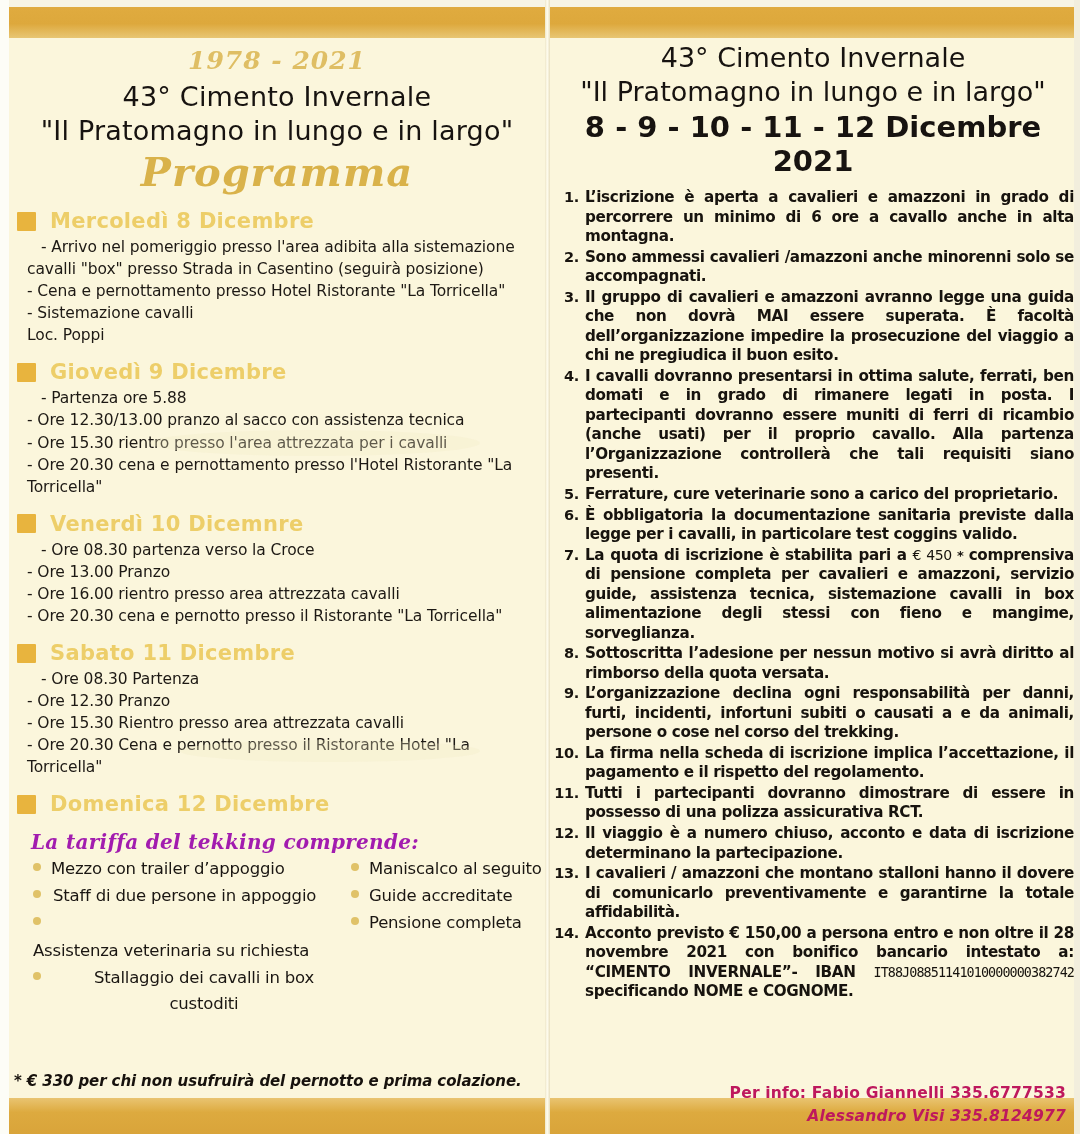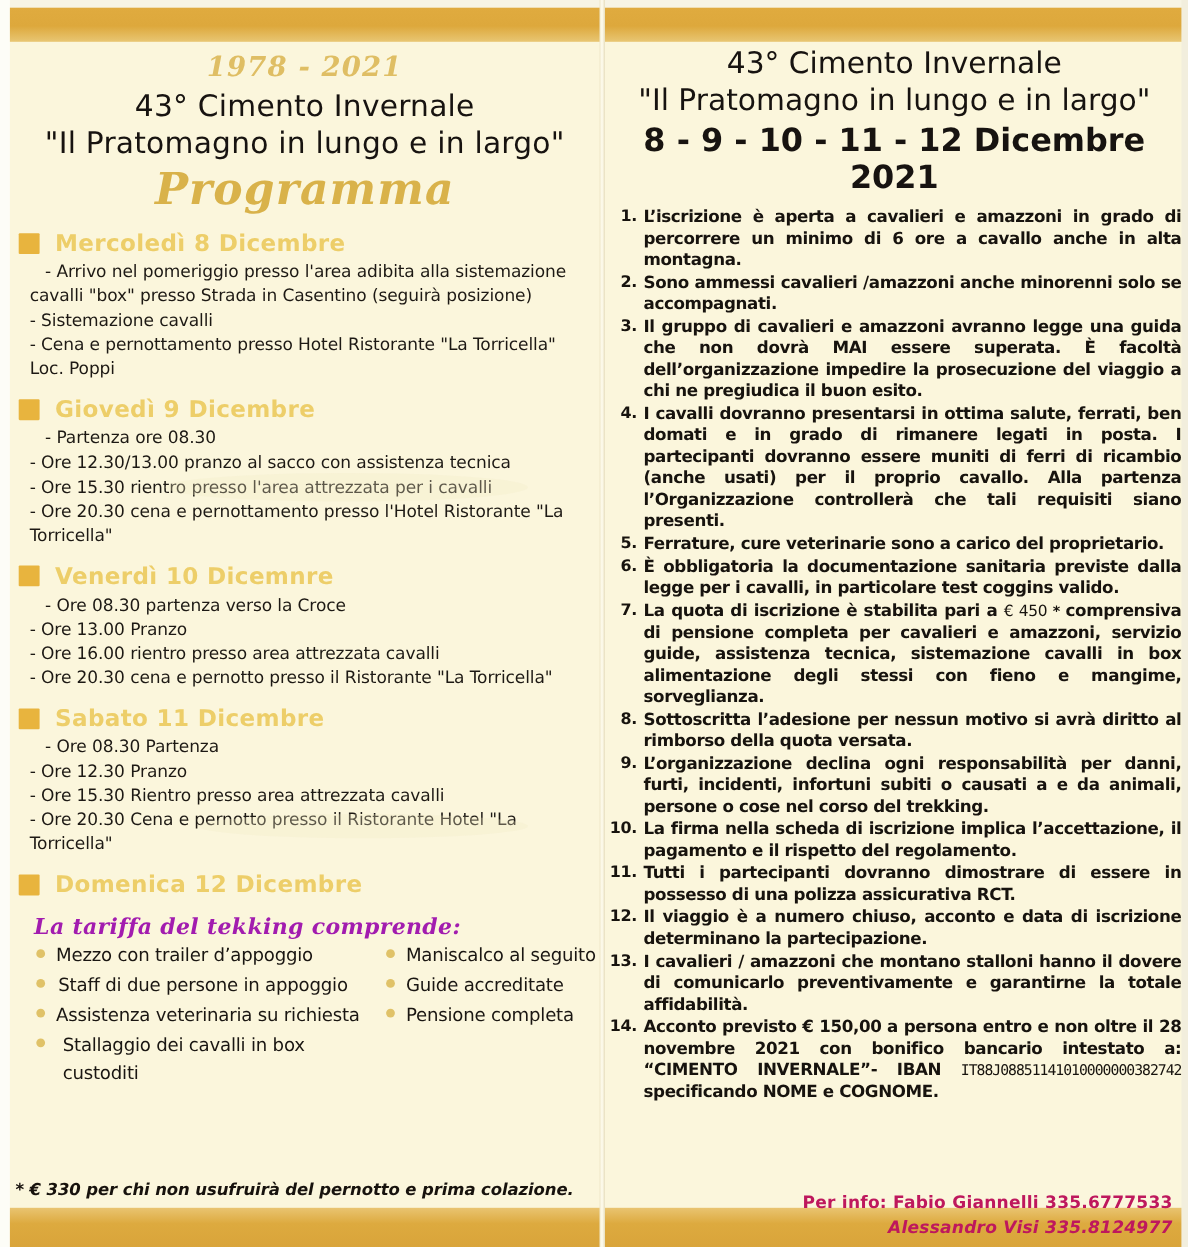--- a/index.html
+++ b/index.html
@@ -73,21 +73,21 @@
   .day-line.ind{text-indent:14px;}
 
   .tariffa{
     font-family:"DejaVu Serif", serif;
     font-style:italic;font-weight:700;
     font-size:20px;color:#a21caf;
     margin:6px 0 2px 22px;letter-spacing:.3px;
   }
   .incl{margin:0 0 2px 24px;}
   .incl-row{display:flex;align-items:baseline;}
-  .incl-item{display:flex;align-items:baseline;gap:10px;}
+  .incl-item{display:flex;align-items:baseline;gap:10px;text-align:center;}
   .dot{width:8px;height:8px;border-radius:50%;background:#e0c268;flex:0 0 auto;position:relative;top:-3px;}
   .incl-txt{
     font-family:"DejaVu Sans", sans-serif;
     font-size:16.5px;color:#1a1612;line-height:1.62;letter-spacing:-.2px;
   }
   .footnote{
     position:absolute;left:14px;bottom:44px;width:520px;z-index:7;
     font-family:"DejaVu Sans", sans-serif;
     font-weight:700;font-style:italic;font-size:15px;color:#17120d;
     letter-spacing:-.1px;
@@ -159,30 +159,30 @@
   <div class="script-gold programma">Programma</div>
 
   <div id="days-container">
       <div class="day-block">
         <div class="day">
           <span class="day-sq"></span>
           <span class="day-label">Mercoledì 8 Dicembre</span>
         </div>
         <div class="day-line ind">- Arrivo nel pomeriggio presso l'area adibita alla sistemazione</div>
         <div class="day-line">cavalli "box" presso Strada in Casentino (seguirà posizione)</div>
+        <div class="day-line">- Cena e pernottamento presso Hotel Ristorante "La Torricella"</div>
         <div class="day-line">- Sistemazione cavalli</div>
-        <div class="day-line">- Cena e pernottamento presso Hotel Ristorante "La Torricella"</div>
         <div class="day-line">Loc. Poppi</div>
       </div>
       <div class="day-block">
         <div class="day">
           <span class="day-sq"></span>
           <span class="day-label">Giovedì 9 Dicembre</span>
         </div>
-        <div class="day-line ind">- Partenza ore 08.30</div>
+        <div class="day-line ind">- Partenza ore 5.88</div>
         <div class="day-line">- Ore 12.30/13.00 pranzo al sacco con assistenza tecnica</div>
         <div class="day-line">- Ore 15.30 rientro presso l'area attrezzata per i cavalli</div>
         <div class="day-line">- Ore 20.30 cena e pernottamento presso l'Hotel Ristorante "La</div>
         <div class="day-line">Torricella"</div>
       </div>
       <div class="day-block">
         <div class="day">
           <span class="day-sq"></span>
           <span class="day-label">Venerdì 10 Dicemnre</span>
         </div>
@@ -226,21 +226,21 @@
         <div class="incl-item" style="width: 318px; gap: 12px;">
           <span class="dot"></span>
           <span class="incl-txt">Staff di due persone in appoggio</span>
         </div>
         <div class="incl-item" style="width: auto;">
           <span class="dot"></span>
           <span class="incl-txt">Guide accreditate</span>
         </div>
       </div>
       <div class="incl-row">
-        <div class="incl-item" style="width: 318px;">
+        <div class="incl-item" style="width: 318px; flex-direction: column;">
           <span class="dot"></span>
           <span class="incl-txt">Assistenza veterinaria su richiesta</span>
         </div>
         <div class="incl-item" style="width: auto;">
           <span class="dot"></span>
           <span class="incl-txt">Pensione completa</span>
         </div>
       </div>
       <div class="incl-row">
         <div class="incl-item" style="width: 318px; gap: 16px;">

